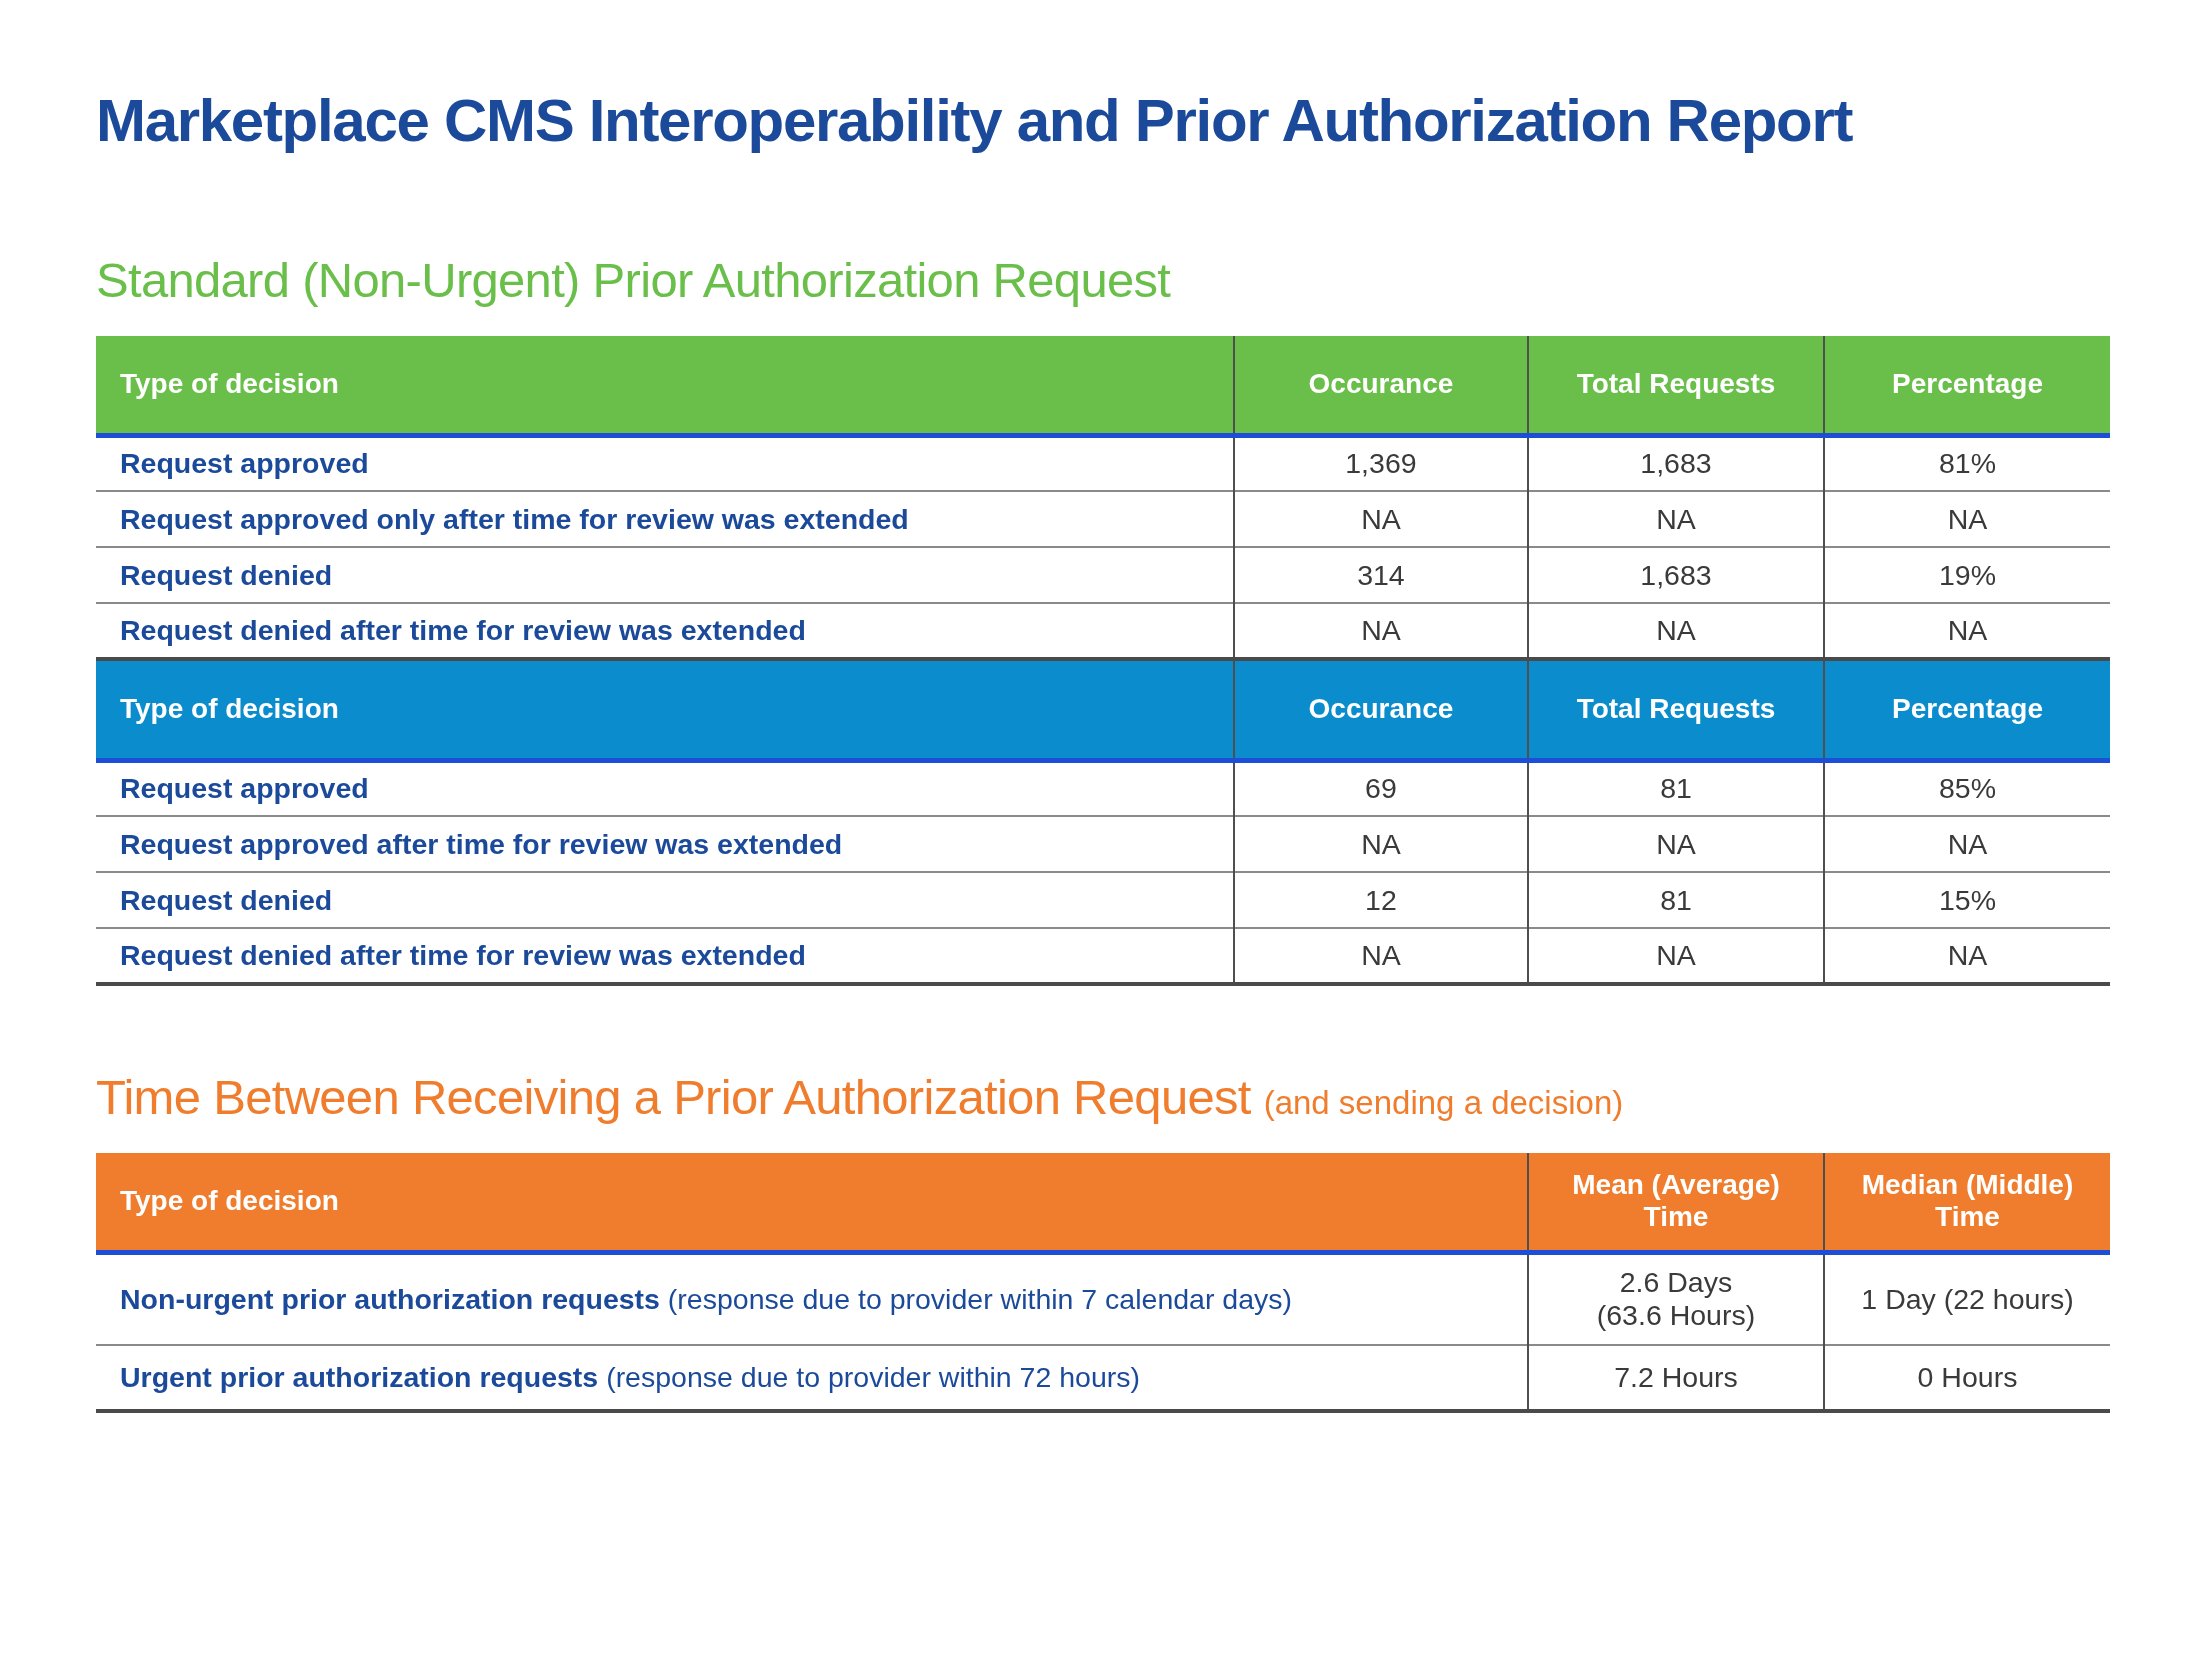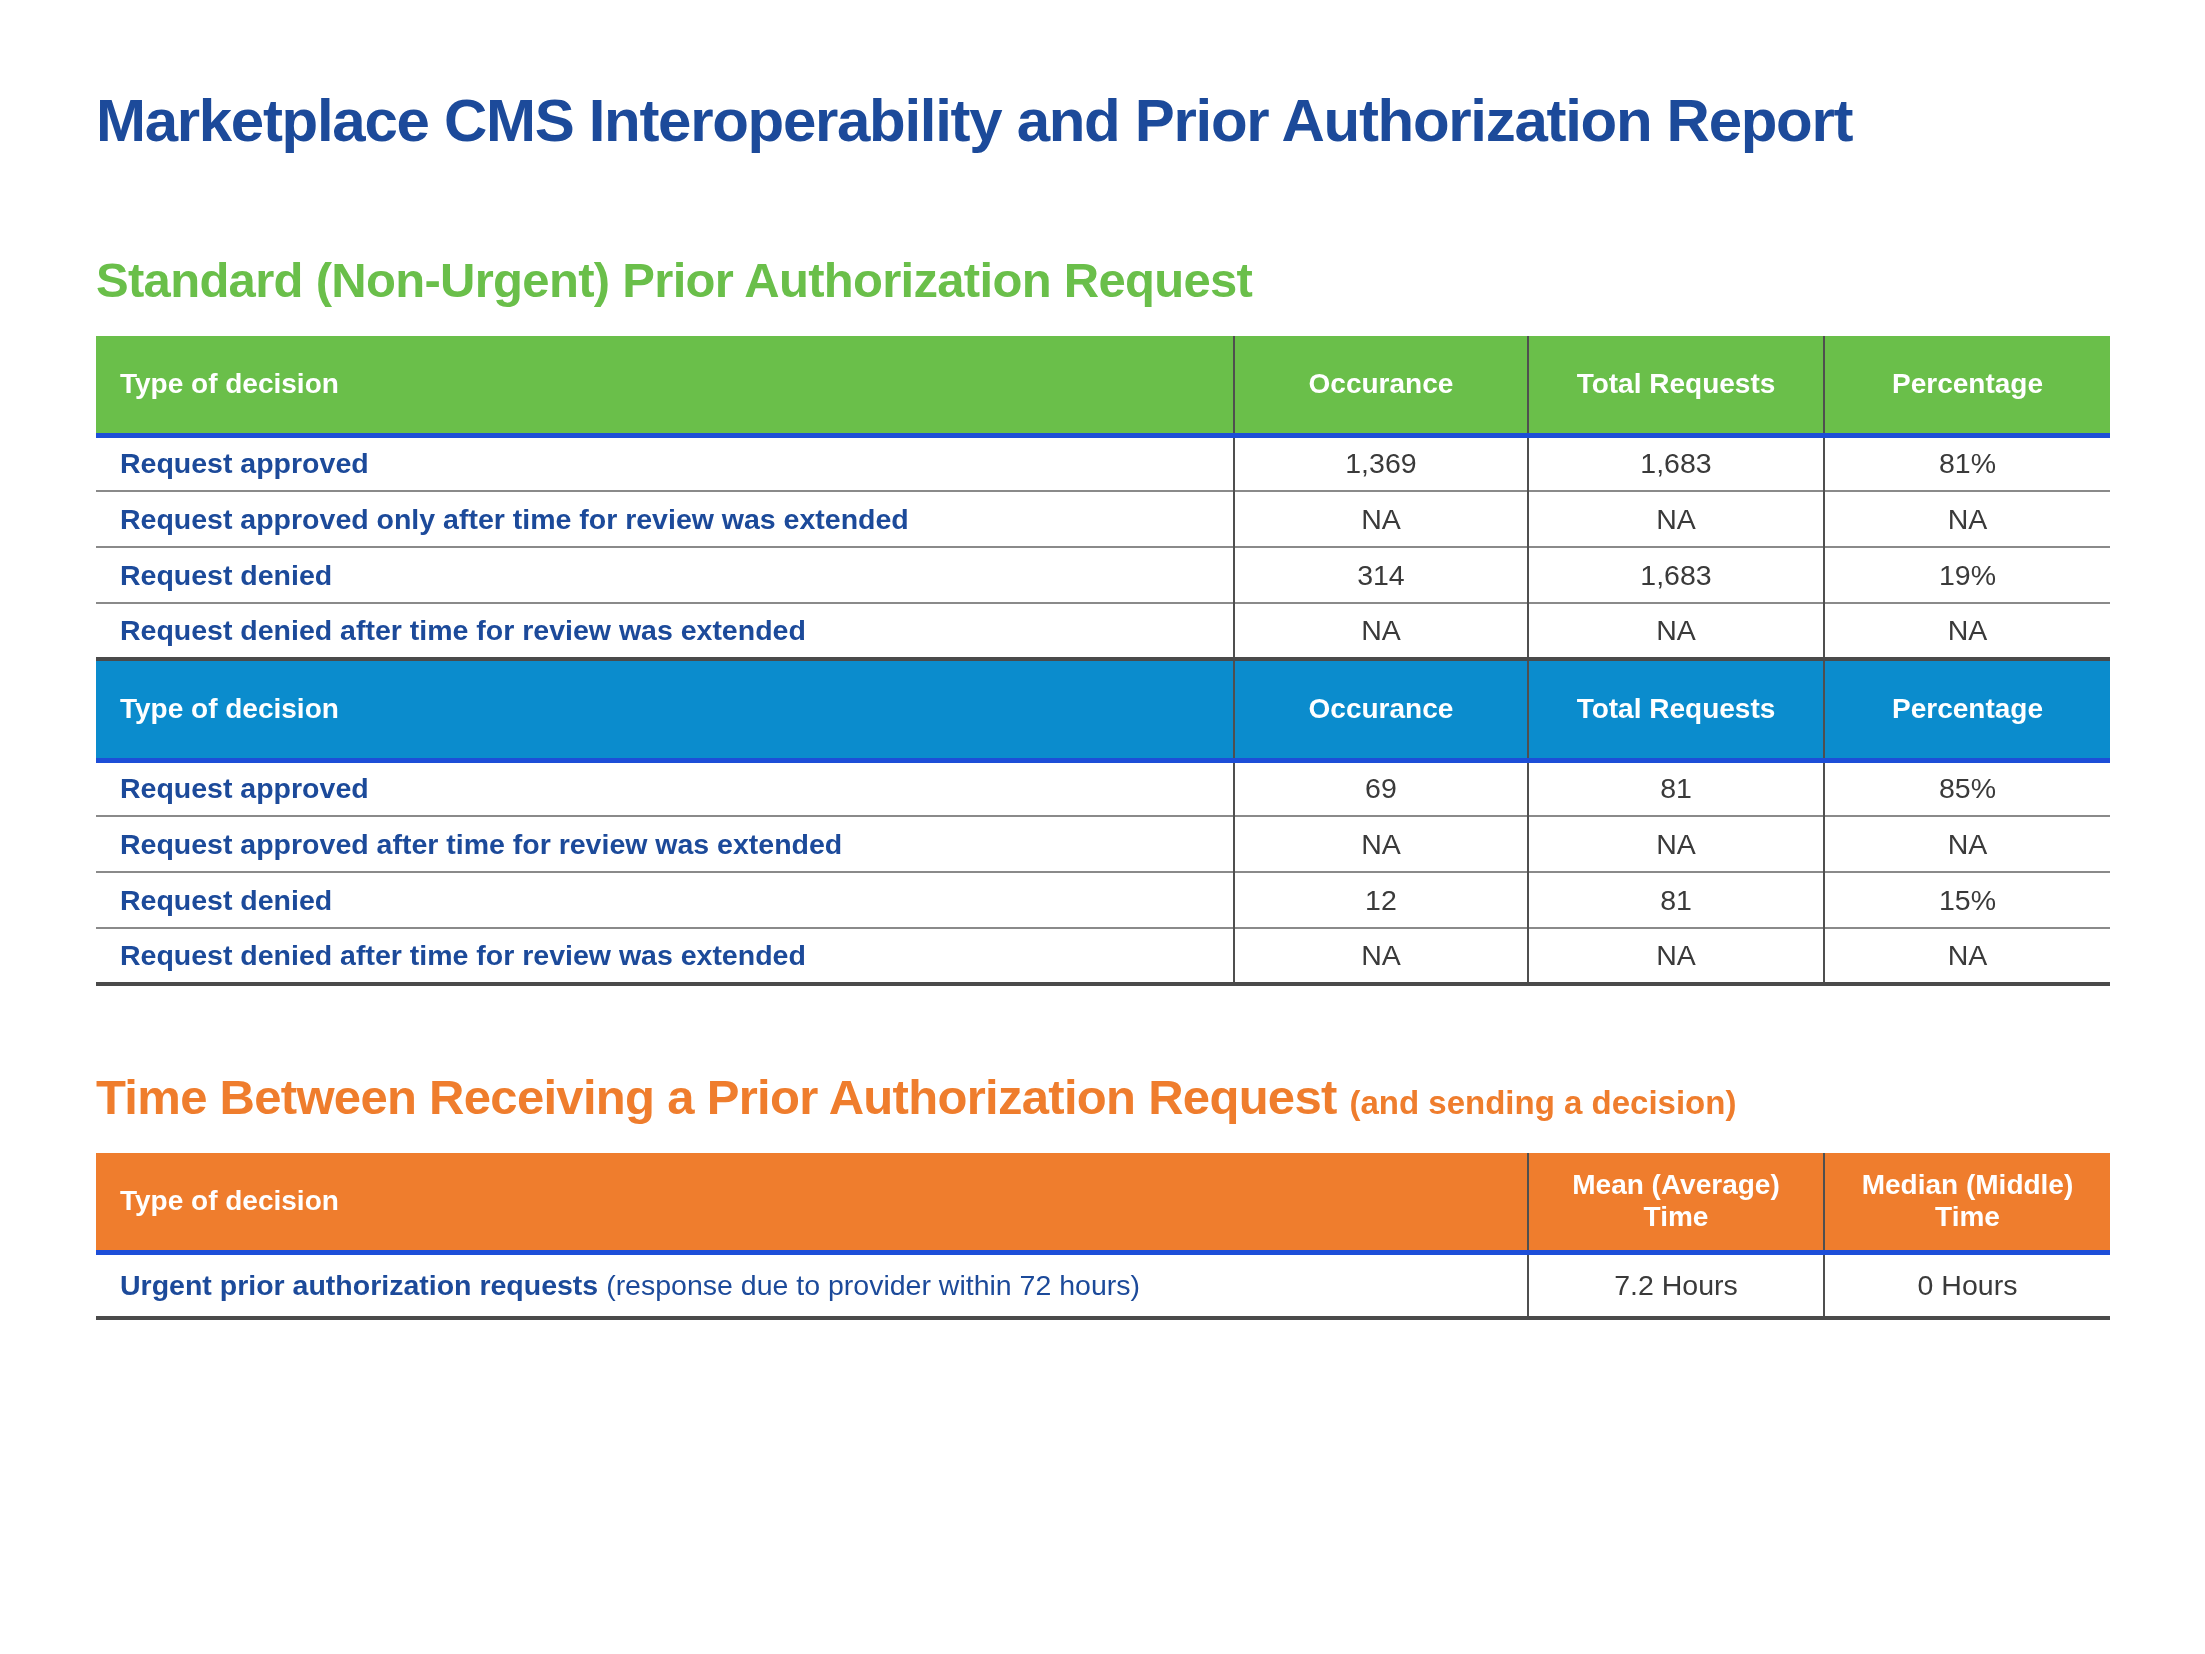--- a/index.html
+++ b/index.html
@@ -25,21 +25,21 @@
   }
   .report-subtitle {
     margin: 17px 0 0 0;
     font-size: 34px;
     font-weight: 700;
     color: #1c4a9a;
   }
   section h2 {
     margin: 83px 0 28px 0;
     font-size: 49px;
-    font-weight: 700;
+    font-weight: 400;
     letter-spacing: -0.7px;
     white-space: nowrap;
   }
   section.sec-first h2 { margin-top: 97px; }
   h2 .heading-note { font-size: 33px; letter-spacing: 0; }
 
   
   table {
     width: 100%;
     border-collapse: collapse;
@@ -193,20 +193,26 @@
           <col style="width:14.2%">
       </colgroup>
       <thead>
         <tr>
           <th class="col-type">Type of decision</th>
           <th class="col-val">Mean (Average) Time</th>
           <th class="col-val">Median (Middle) Time</th>
         </tr>
       </thead>
       <tbody>
+        <tr class="row-tall">
+          <td class="row-label"><span>Non-urgent prior authorization requests</span><span class="label-note"> (response due to provider within 7 calendar days)</span></td>
+          <td class="row-value">2.6 Days
+(63.6 Hours)</td>
+          <td class="row-value">1 Day (22 hours)</td>
+        </tr>
         <tr class="row-short">
           <td class="row-label"><span>Urgent prior authorization requests</span><span class="label-note"> (response due to provider within 72 hours)</span></td>
           <td class="row-value">7.2 Hours</td>
           <td class="row-value">0 Hours</td>
         </tr>
       </tbody>
     </table>
   </section>
 
 </div>

